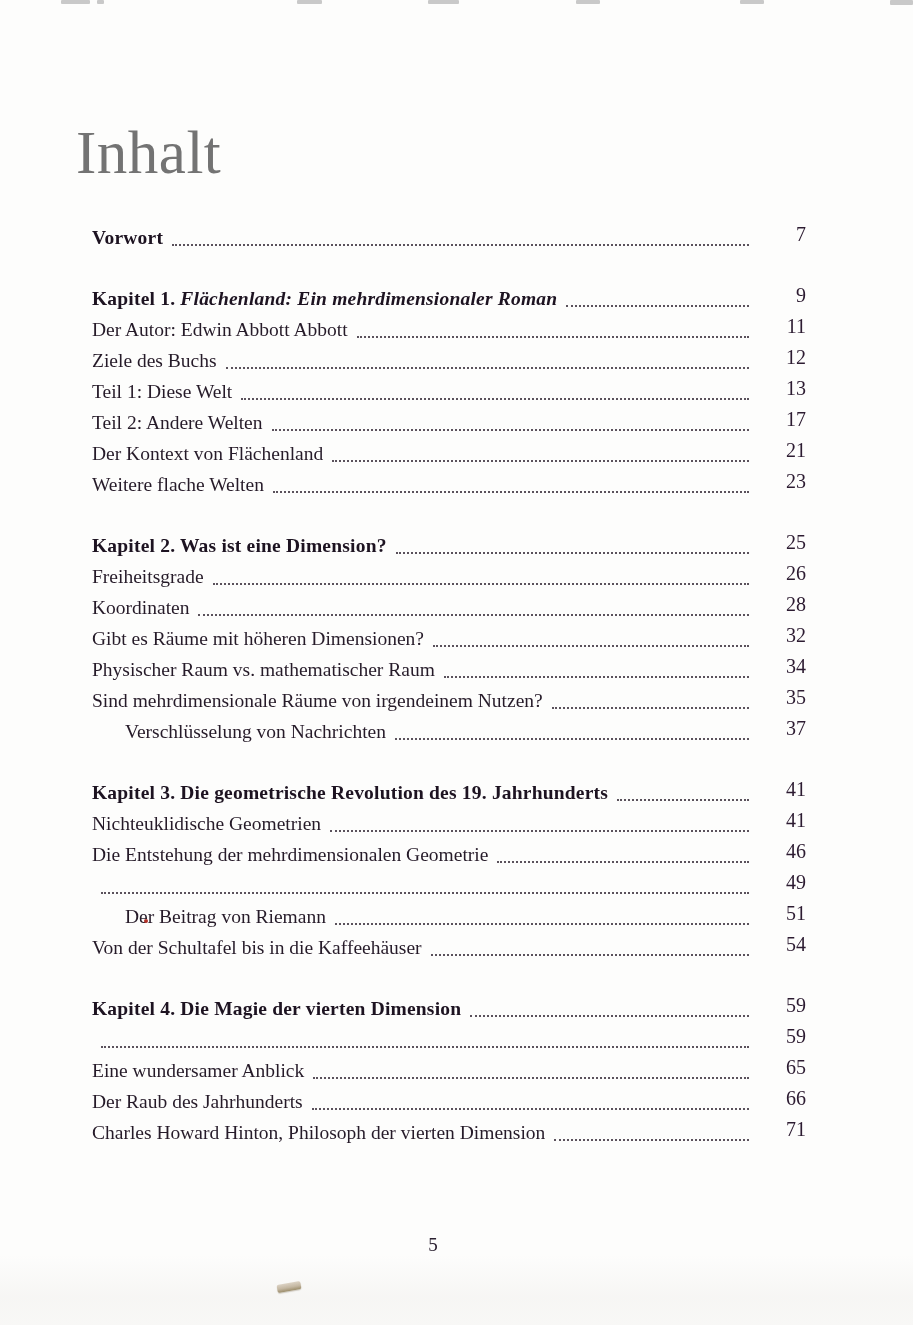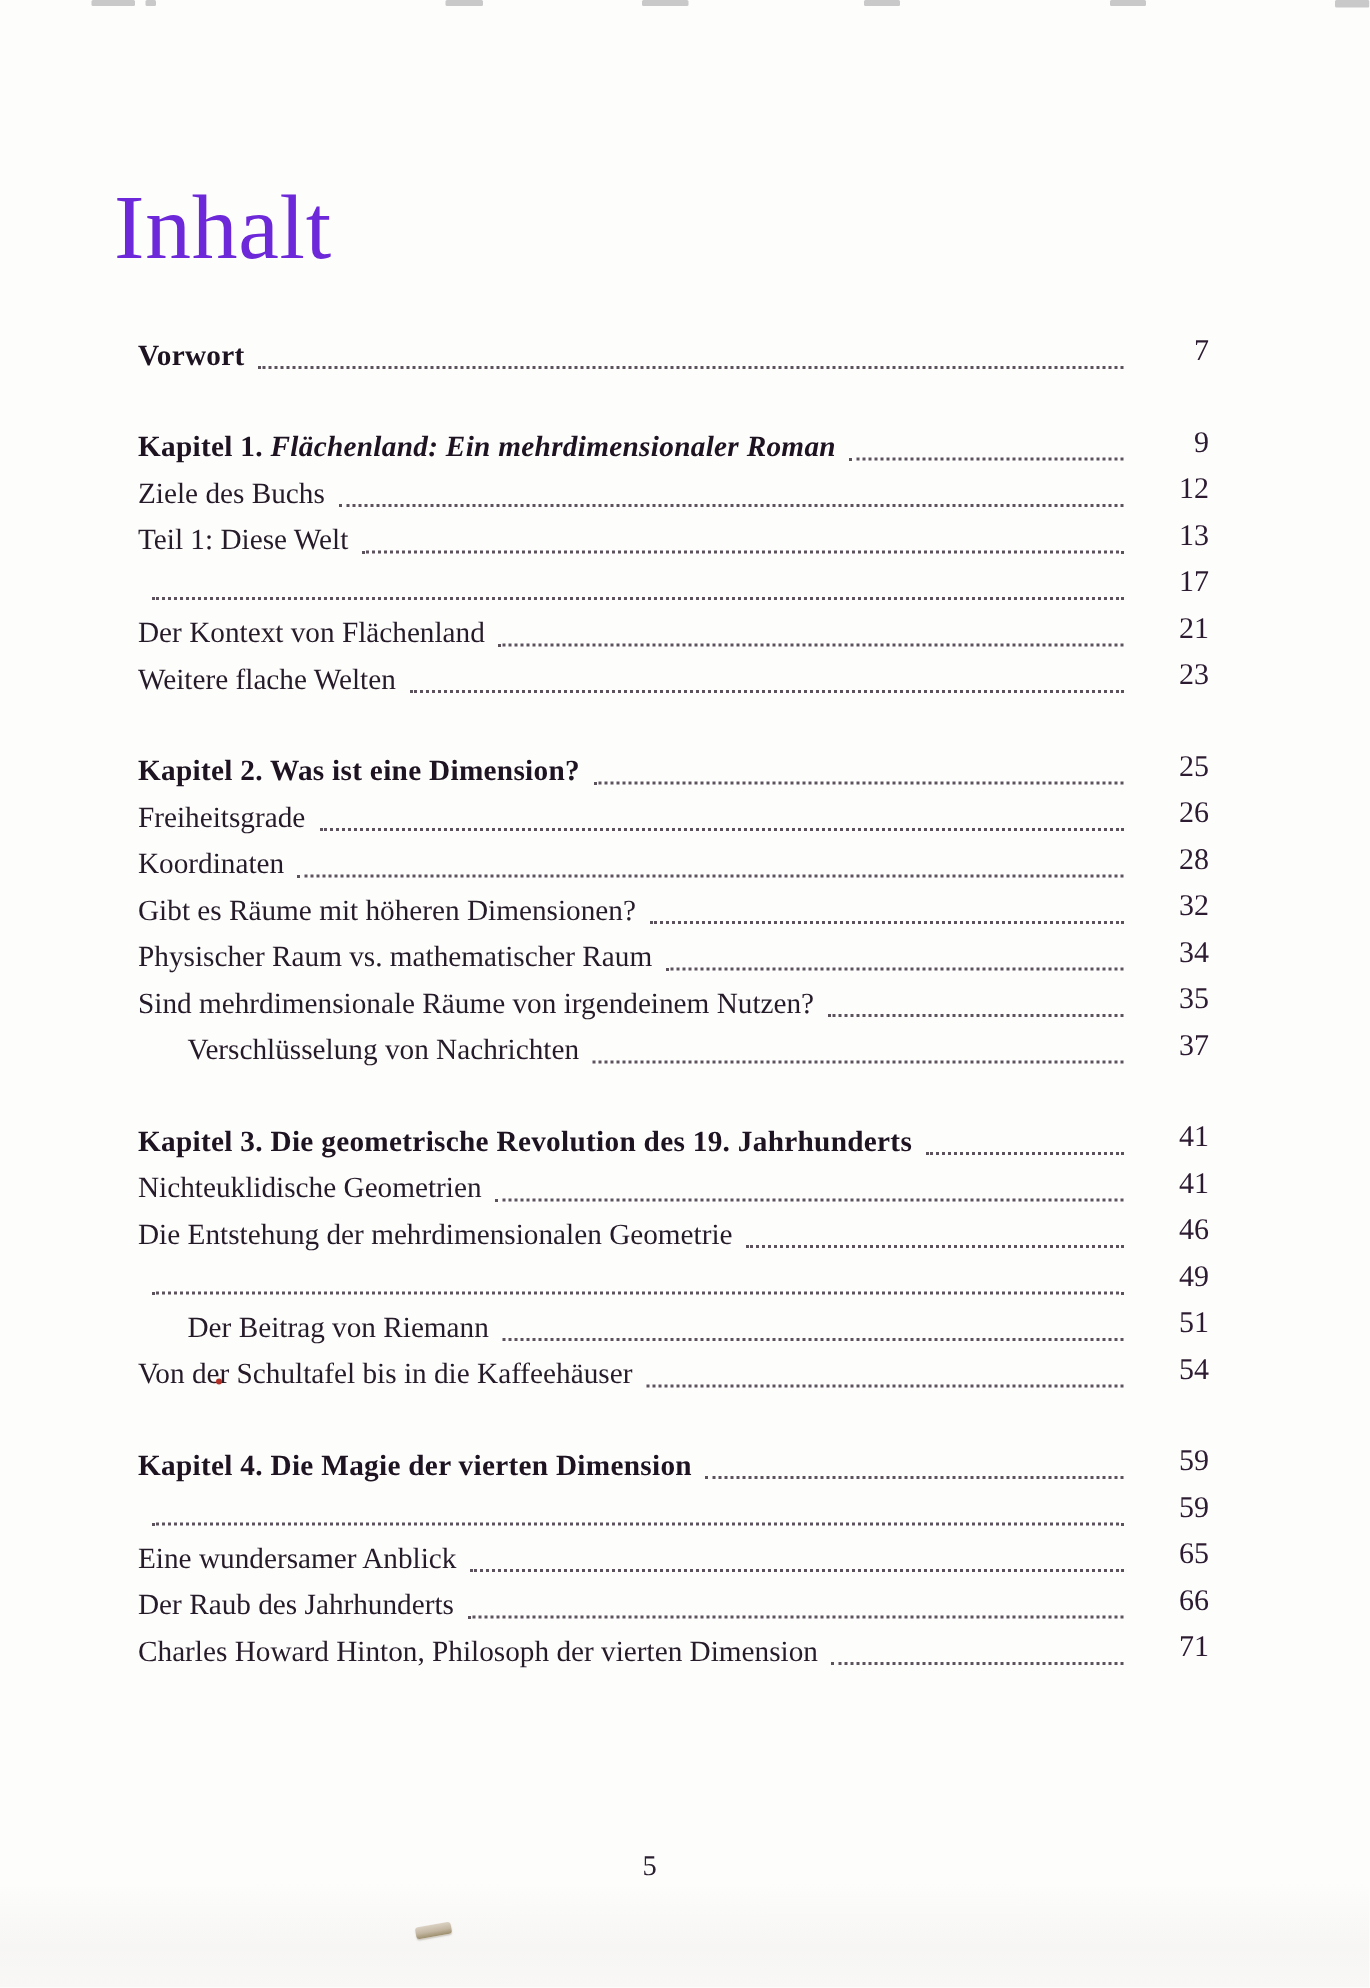--- a/index.html
+++ b/index.html
@@ -8,21 +8,21 @@
     background:#fdfdfc;
     font-family:"Liberation Serif","DejaVu Serif",serif;
   }
   .paper-noise{
     position:absolute;left:0;top:1255px;width:913px;height:70px;
     background:linear-gradient(to bottom, rgba(210,205,198,0) 0%, rgba(208,203,196,0.14) 60%, rgba(205,200,193,0.10) 100%);
     pointer-events:none;
   }
   .page-title{
     position:absolute;left:76px;top:81px;
-    font-size:61px;line-height:1;color:#6d28d9;
+    font-size:61px;line-height:1;color:#737373;
     letter-spacing:0.5px;font-weight:400;
   }
   .toc{
     position:absolute;left:92px;top:222px;width:714px;
   }
   .row{
     display:flex;height:31px;font-size:19.5px;line-height:31px;
     color:#261b29;white-space:nowrap;
   }
   .row.gap{margin-top:30px;align-items:flex-end;}
@@ -84,34 +84,40 @@
     <span class="leader"></span>
     <span class="pagenum">7</span>
   </div>
 
   <div class="row gap">
     <span class="label"><span class="b">Kapitel 1. </span><span class="bi">Flächenland: Ein mehrdimensionaler Roman</span></span>
     <span class="leader"></span>
     <span class="pagenum">9</span>
   </div>
 
+  <div class="row">
+    <span class="label"><span>Der Autor: Edwin Abbott Abbott</span></span>
+    <span class="leader"></span>
+    <span class="pagenum">11</span>
+  </div>
 
   <div class="row">
     <span class="label"><span>Ziele des Buchs</span></span>
     <span class="leader"></span>
     <span class="pagenum">12</span>
   </div>
 
   <div class="row">
     <span class="label"><span>Teil 1: Diese Welt</span></span>
     <span class="leader"></span>
     <span class="pagenum">13</span>
   </div>
 
   <div class="row">
+    <span class="label"><span>Teil 2: Andere Welten</span></span>
     <span class="leader"></span>
     <span class="pagenum">17</span>
   </div>
 
   <div class="row">
     <span class="label"><span>Der Kontext von </span><span class="it">Flächenland</span></span>
     <span class="leader"></span>
     <span class="pagenum">21</span>
   </div>
 

